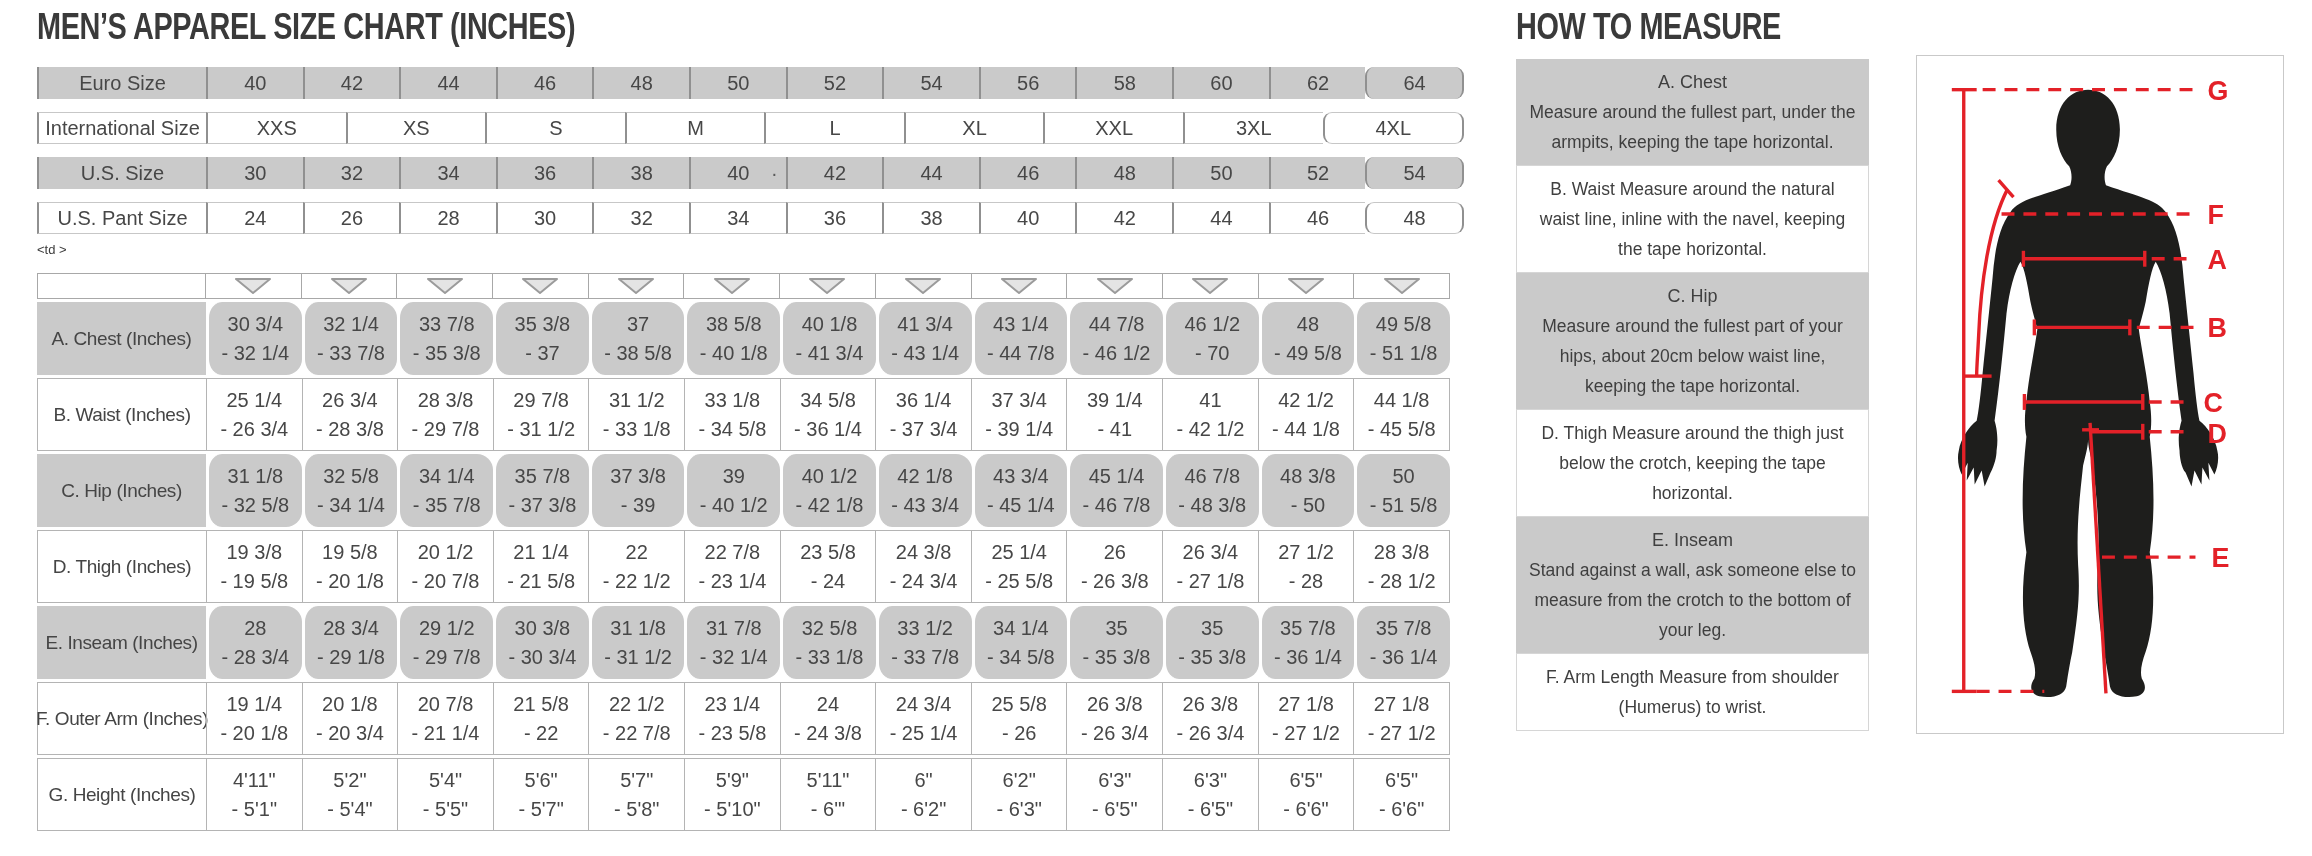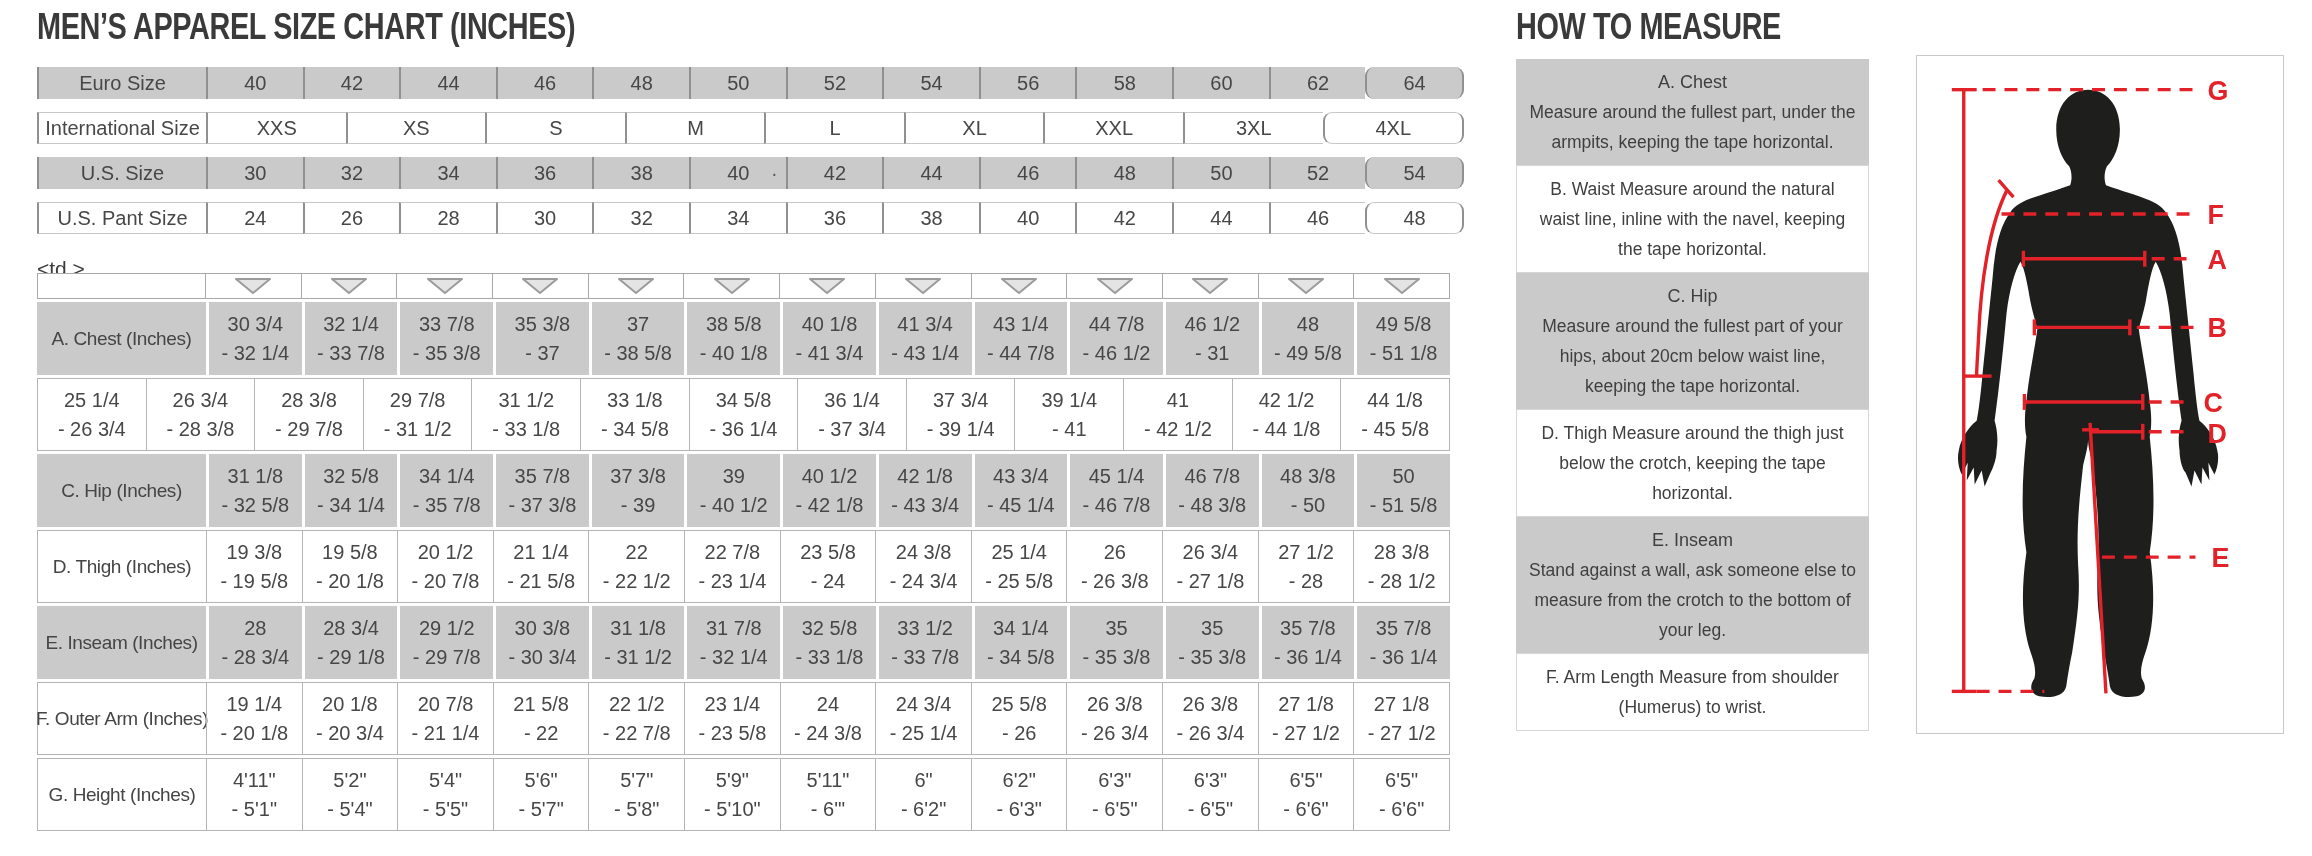--- a/index.html
+++ b/index.html
@@ -19,35 +19,35 @@
   .scell{position:relative;display:flex;align-items:center;justify-content:center;
          font-size:20px;color:#474747;box-sizing:border-box;border-left:2px solid #909090;margin-top:8px;}
   .srow .scell:last-child{border-right:2px solid #909090;border-radius:9px;}
   .slabel{width:169px;flex:none;}
   .sdata{flex:1;}
   .srow.shaded .scell{background:#cacaca;}
   .srow:not(.shaded) .scell{border-top:1px solid #c7c7c7;border-bottom:1px solid #c7c7c7;}
   .stray-dot{position:absolute;right:8px;top:50%;transform:translateY(-50%);font-size:20px;color:#5a5a5a;}
 
   
-  #stray-td{position:absolute;left:37px;top:257px;font-size:21px;color:#3c3c3c;}
+  #stray-td{position:absolute;left:37px;top:242px;font-size:13px;color:#3c3c3c;}
 
   
   #measure-table{position:absolute;left:37px;top:273px;width:1413px;}
   .mhrow{display:flex;height:26px;margin-bottom:3px;}
   .mhspacer{width:169px;flex:none;border:1px solid #a8a8a8;background:#fff;box-sizing:border-box;}
   .mhead{flex:1;border:1px solid #a8a8a8;margin-left:-1px;background:#fff;
          display:flex;align-items:center;justify-content:center;box-sizing:border-box;}
   .mrow{display:flex;height:73px;margin-bottom:3px;}
   .mlabel{width:169px;flex:none;display:flex;align-items:center;justify-content:center;
           font-size:19px;letter-spacing:-0.4px;white-space:nowrap;color:#454545;box-sizing:border-box;}
   .mcell{flex:1;display:flex;flex-direction:column;align-items:center;justify-content:center;
          font-size:20px;line-height:29px;color:#474747;box-sizing:border-box;}
   .mrow.shaded .mcell,.mrow.shaded .mlabel{background:#cacaca;}
-  .mrow.shaded .mcell{border-left:3px solid #fff;}
+  .mrow.shaded .mcell{border-left:3px solid #fff;border-radius:16px;}
   .mrow:not(.shaded) .mcell,.mrow:not(.shaded) .mlabel{
     border-top:1px solid #b4b4b4;border-bottom:1px solid #b4b4b4;border-left:1px solid #b4b4b4;}
   .mrow:not(.shaded) .mcell:last-child{border-right:1px solid #b4b4b4;}
 
   
   #howto-list{position:absolute;left:1516px;top:59px;width:389px;}
   .hitem{box-sizing:border-box;width:353px;text-align:center;font-size:17.5px;line-height:30px;
          color:#3f3f3f;padding:8px 12px;}
   .hitem.shaded{background:#cacaca;}
   .hitem:not(.shaded){border:1px solid #d6d6d6;}
@@ -239,32 +239,33 @@
         <div class="mcell">
           <div class="mline1">43 1/4</div>
           <div class="mline2">- 44 7/8</div>
         </div>
         <div class="mcell">
           <div class="mline1">44 7/8</div>
           <div class="mline2">- 46 1/2</div>
         </div>
         <div class="mcell">
           <div class="mline1">46 1/2</div>
-          <div class="mline2">- 31</div>
+          <div class="mline2">- 70</div>
         </div>
         <div class="mcell">
           <div class="mline1">48</div>
           <div class="mline2">- 49 5/8</div>
         </div>
         <div class="mcell">
           <div class="mline1">49 5/8</div>
           <div class="mline2">- 51 1/8</div>
         </div>
       </div>
       <div class="mrow">
+        <div class="mlabel">B. Waist (Inches)</div>
         <div class="mcell">
           <div class="mline1">25 1/4</div>
           <div class="mline2">- 26 3/4</div>
         </div>
         <div class="mcell">
           <div class="mline1">26 3/4</div>
           <div class="mline2">- 28 3/8</div>
         </div>
         <div class="mcell">
           <div class="mline1">28 3/8</div>

